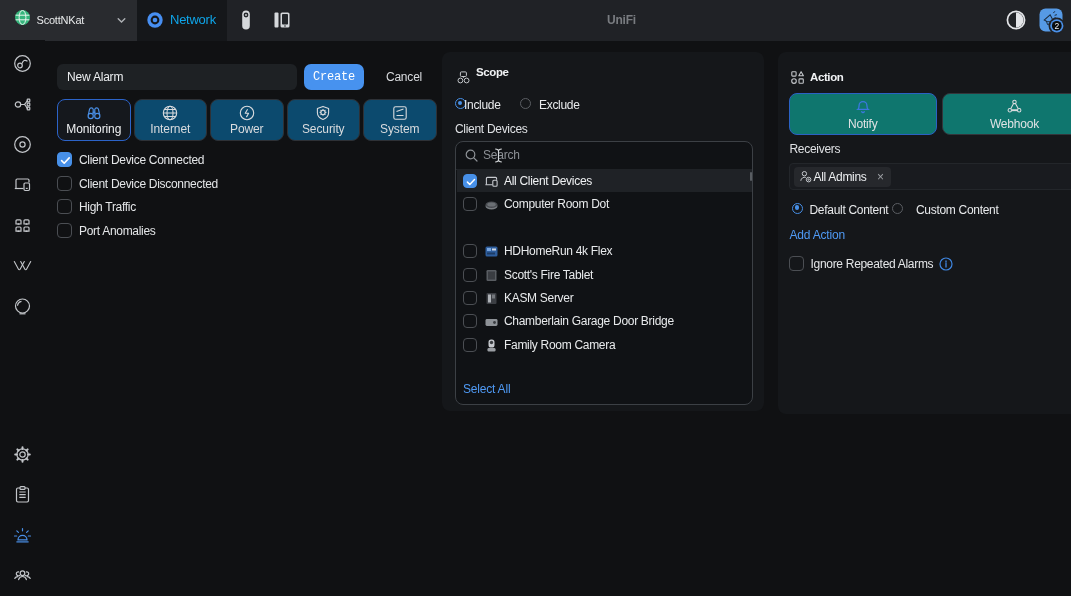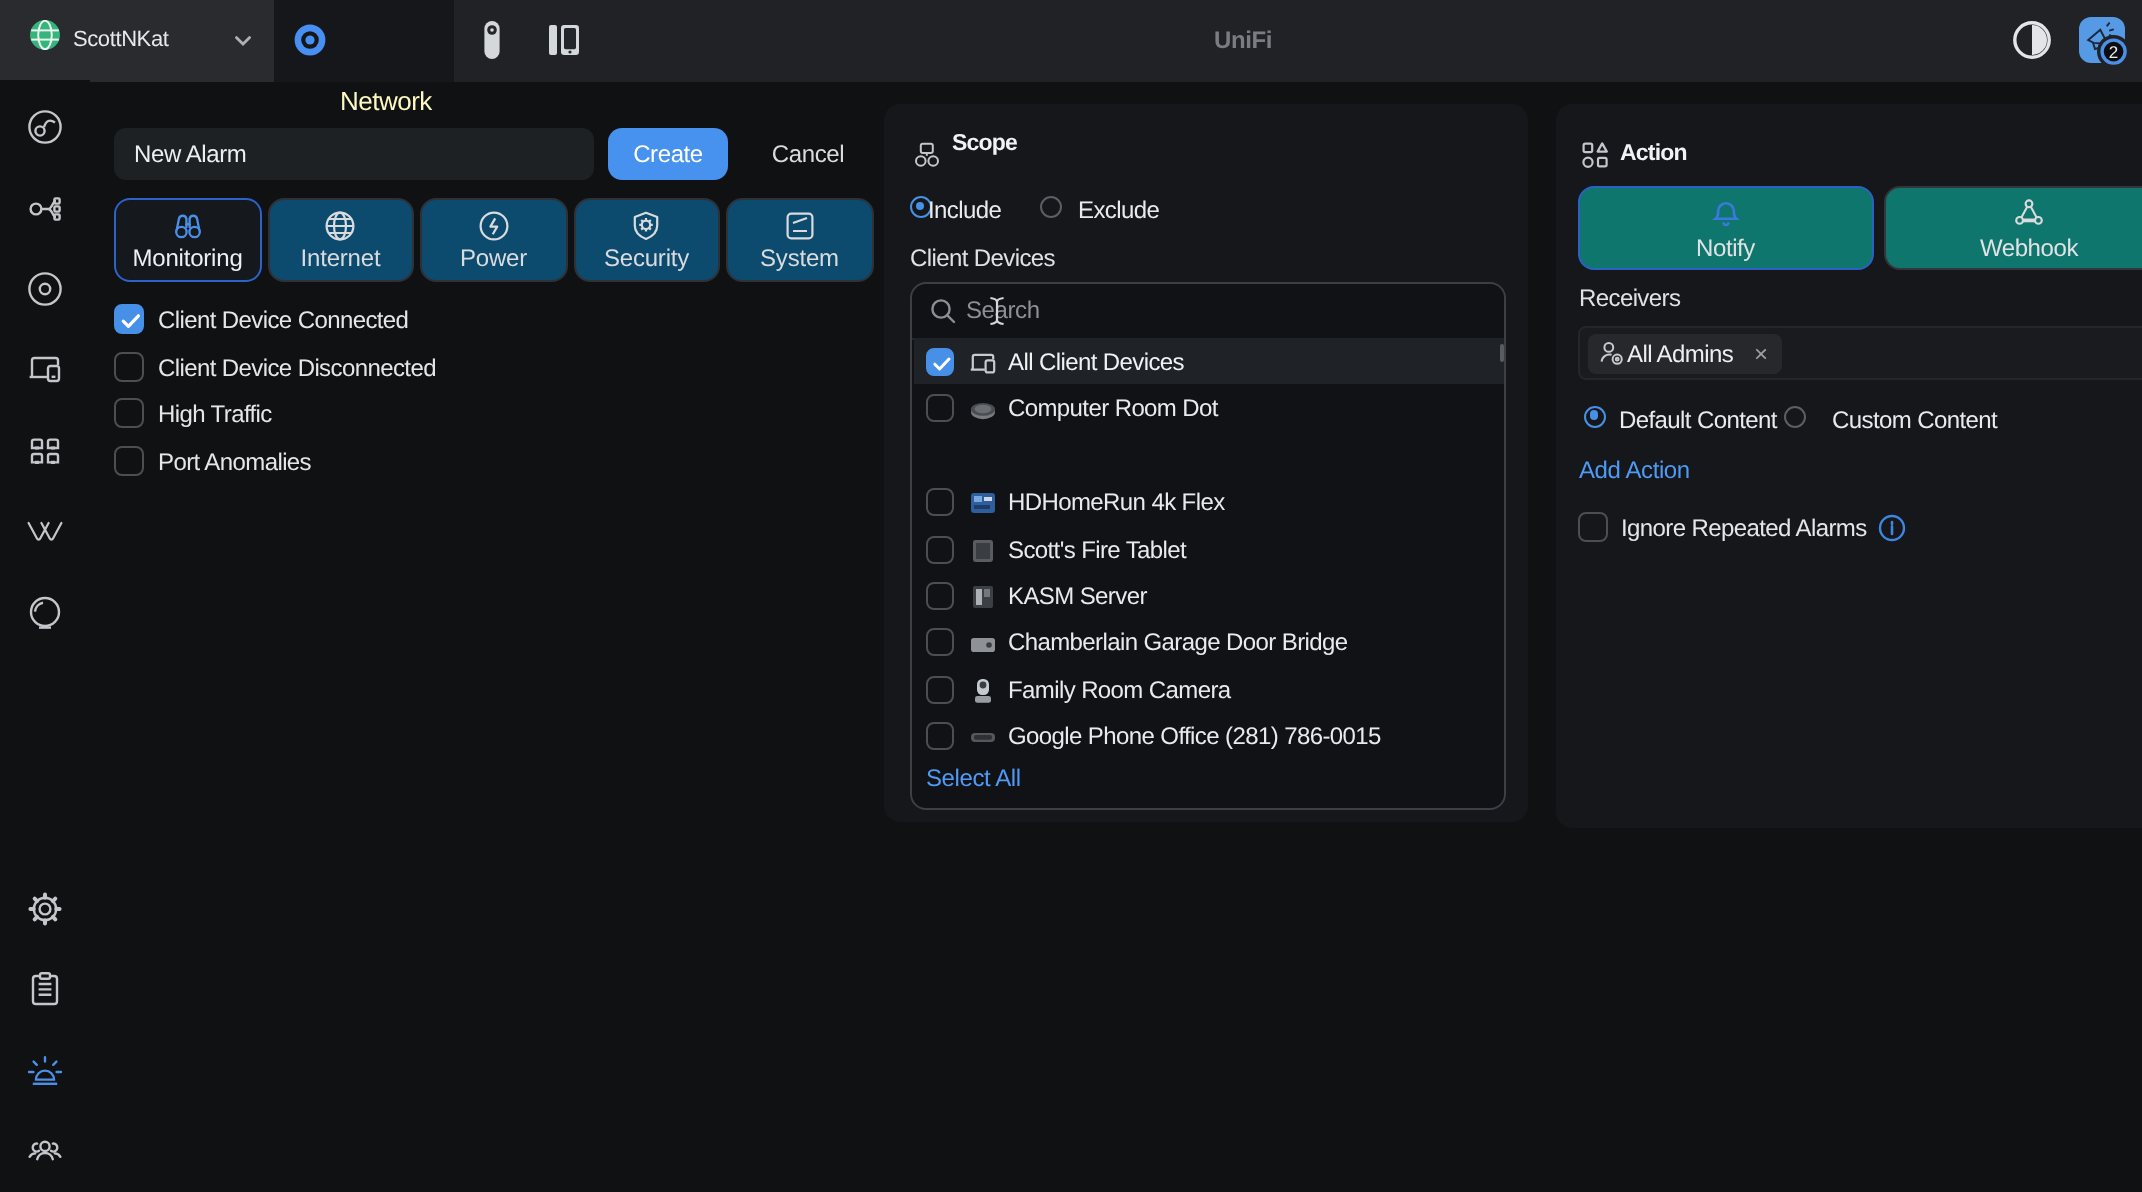--- a/index.html
+++ b/index.html
@@ -5,28 +5,28 @@
 * { margin:0; padding:0; box-sizing:border-box; }
 html,body { width:1071px; height:596px; background:#101113; overflow:hidden;
   font-family:"Liberation Sans", sans-serif; }
 .abs { position:absolute; }
 #stage { position:relative; width:1071px; height:596px; }
 
 #topbar { left:0; top:0; width:1071px; height:41px; background:#202226; }
 #siteblock { left:0; top:0; width:137px; height:41px; background:#292b2f; }
 #sitename { left:36.5px; top:0; height:40px; line-height:40px; font-size:11px; color:#e7e9ea; letter-spacing:-0.2px; }
 #nettab { left:137px; top:0; width:90px; height:41px; background:#15171a; }
-#nettext { left:170px; top:0; height:40px; line-height:40px; font-size:13px; color:#fef9c3; letter-spacing:-0.25px;margin-top:31px; }
+#nettext { left:170px; top:0; height:40px; line-height:40px; font-size:13px; color:#0ea5e9; letter-spacing:-0.25px; }
 #unifi { left:480px; top:0; width:156px; height:40px; line-height:40px; text-align:right; font-size:12px; color:#797c80; font-weight:bold; letter-spacing:-0.2px; }
 
 #sidebar { left:0; top:40px; width:45px; height:556px; background:#101113; }
 .sbicon { position:absolute; left:13px; width:19px; height:19px; }
 
 #alarminput { left:57px; top:64px; width:240px; height:26px; background:#1e2124; border-radius:6px; font-size:12px; color:#eceef0; line-height:26px; padding-left:10px; letter-spacing:-0.2px; }
-#createbtn { left:304px; top:64px; width:60px; height:26px; background:#4792ef; border-radius:7px; color:#fff; font-size:12px; text-align:center; line-height:26px; letter-spacing:-0.2px; }
+#createbtn { left:304px; top:64px; width:60px; height:26px; background:#4792ef; border-radius:7px; color:#fff; font-size:12px; text-align:center; line-height:26px; letter-spacing:-0.2px;font-family:Liberation Mono, monospace; }
 #cancelbtn { left:381px; top:64px; width:46px; height:26px; color:#d9dbde; font-size:12px; text-align:center; line-height:26px; letter-spacing:-0.2px; }
 .tab { position:absolute; top:99px; width:73.5px; height:42px; background:#0c4a6e; border:1px solid #2e3136; border-radius:8px; }
 .tab.sel { border-color:#2c63c8; background:#15181d; }
 .tablabel { position:absolute; top:22px; left:0; width:100%; text-align:center; font-size:12px; color:#d9dbde; letter-spacing:-0.1px; }
 .tabicon { position:absolute; top:5px; left:50%; margin-left:-8px; width:16px; height:16px; }
 .cbrow { position:absolute; left:57px; height:15px; }
 .cbox { position:absolute; left:0; top:0; width:15px; height:15px; border:1px solid #4b4e53; border-radius:4px; background:transparent; }
 .cbox.checked { background:#4790e8; border-color:#4790e8; }
 .cblabel { position:absolute; left:22px; top:1px; font-size:12px; color:#e4e6e8; white-space:nowrap; line-height:14px; letter-spacing:-0.3px; }
 
@@ -355,28 +355,20 @@
       </div>
       <div class="lrow" style="top:190.8px">
         <div class="cbox2"></div>
         <svg class="licon" viewBox="0 0 15 15">
           <rect x="4.5" y="1.5" width="6" height="8" rx="2.6" fill="#c6c9ce"></rect>
           <circle cx="7.5" cy="4.5" r="1.7" fill="#3a3d41"></circle>
           <rect x="3.5" y="10" width="8" height="3.4" rx="1.2" fill="#9a9ea3"></rect>
         </svg>
         <div class="ltext">Family Room Camera</div>
       </div>
-      <div class="lrow" style="top:214.2px">
-        <div class="cbox2"></div>
-        <svg class="licon" viewBox="0 0 15 15">
-          <rect x="1.5" y="5.5" width="12" height="4.5" rx="2" fill="#54575c"></rect>
-          <rect x="3" y="6.5" width="9" height="2.4" rx="1" fill="#2e3034"></rect>
-        </svg>
-        <div class="ltext">Google Phone Office (281) 786-0015</div>
-      </div>
       <div class="abs bluelink" style="left:7px;top:239.5px">Select All</div>
     </div>
   </div>
 
   <div class="abs" id="rightpanel">
     <svg class="abs" style="left:13px;top:19px" width="13" height="13" viewBox="0 0 13 13">
       <g stroke="#c3c6ca" stroke-width="1.1" fill="none" stroke-linejoin="round">
         <rect x="0.8" y="0.8" width="4.3" height="4.3" rx="0.8"></rect>
         <circle cx="3" cy="10.1" r="2.3"></circle>
         <rect x="8" y="7.9" width="4.3" height="4.3" rx="0.8"></rect>

